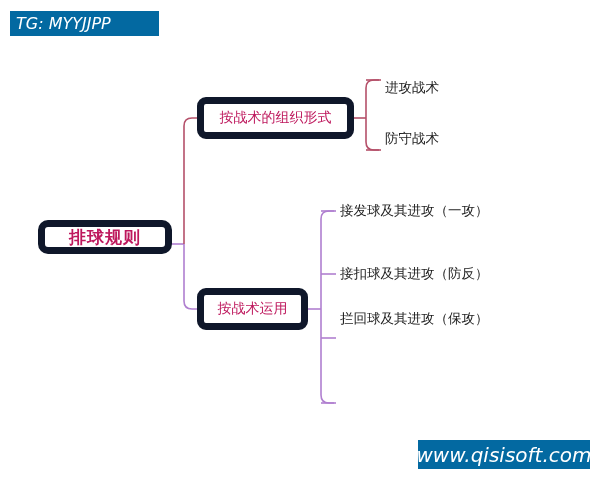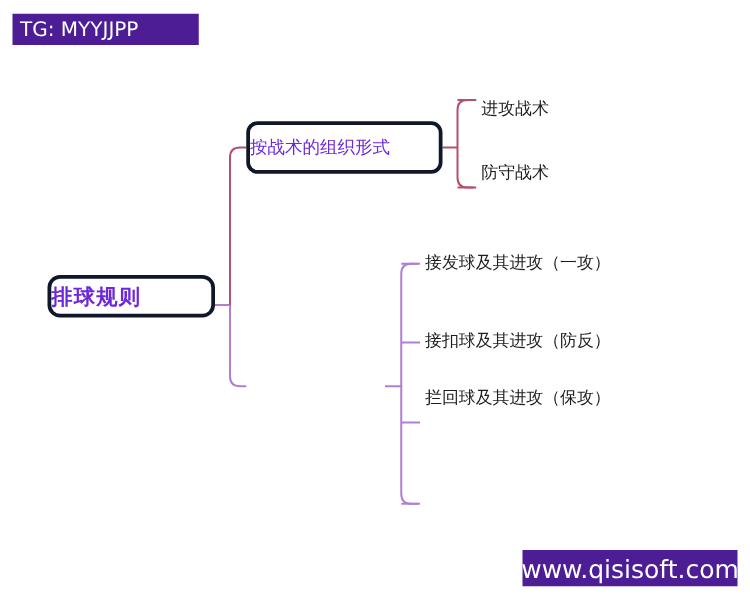--- a/index.html
+++ b/index.html
@@ -26,25 +26,26 @@
     width: 600px;
     height: 480px;
     pointer-events: none;
   }
 
   
   .node {
     position: absolute;
     box-sizing: border-box;
     background: #ffffff;
-    border: 3px solid #0f172a;
+    border: 7px solid #0f172a;
     border-radius: 9px;
     display: flex;
     align-items: center;
-    color: #6d28d9;
+    justify-content: center;
+    color: #be185d;
     white-space: nowrap;
   }
   .node-root {
     left: 38px;
     top: 220px;
     width: 134px;
     height: 34px;
     font-size: 17px;
     font-weight: bold;
     letter-spacing: 1px;
@@ -76,26 +77,27 @@
   .leaf-a1 { left: 385px; top: 81px;  }
   .leaf-a2 { left: 385px; top: 132px; text-align: center; }
   .leaf-b1 { left: 340px; top: 204px; }
   .leaf-b2 { left: 340px; top: 267px; }
   .leaf-b3 { left: 340px; top: 312px; }
   .leaf-b4 { left: 340px; top: 396px; }
 
   
   .watermark {
     position: absolute;
-    background: #4c1d95;
+    background: #0369a1;
     color: #ffffff;
     display: flex;
     align-items: center;
     justify-content: center;
     white-space: nowrap;
+    font-style: italic;
   }
   .watermark-tg {
     left: 10px;
     top: 11px;
     width: 143px;
     height: 25px;
     font-size: 16px;
     padding-left: 6px;
     justify-content: flex-start;
   }
@@ -138,20 +140,23 @@
   </svg>
 
   <div class="node node-root">
     <span>排球规则</span>
   </div>
 
   <div class="node node-branch1">
     <span>按战术的组织形式</span>
   </div>
 
+  <div class="node node-branch2">
+    <span>按战术运用</span>
+  </div>
 
   <div class="leaf leaf-a1">进攻战术</div>
   <div class="leaf leaf-a2">防守战术</div>
 
   <div class="leaf leaf-b1">接发球及其进攻（一攻）</div>
   <div class="leaf leaf-b2">接扣球及其进攻（防反）</div>
   <div class="leaf leaf-b3">拦回球及其进攻（保攻）</div>
 
   <div class="watermark watermark-tg">TG: MYYJJPP</div>
   <div class="watermark watermark-site">www.qisisoft.com</div>

